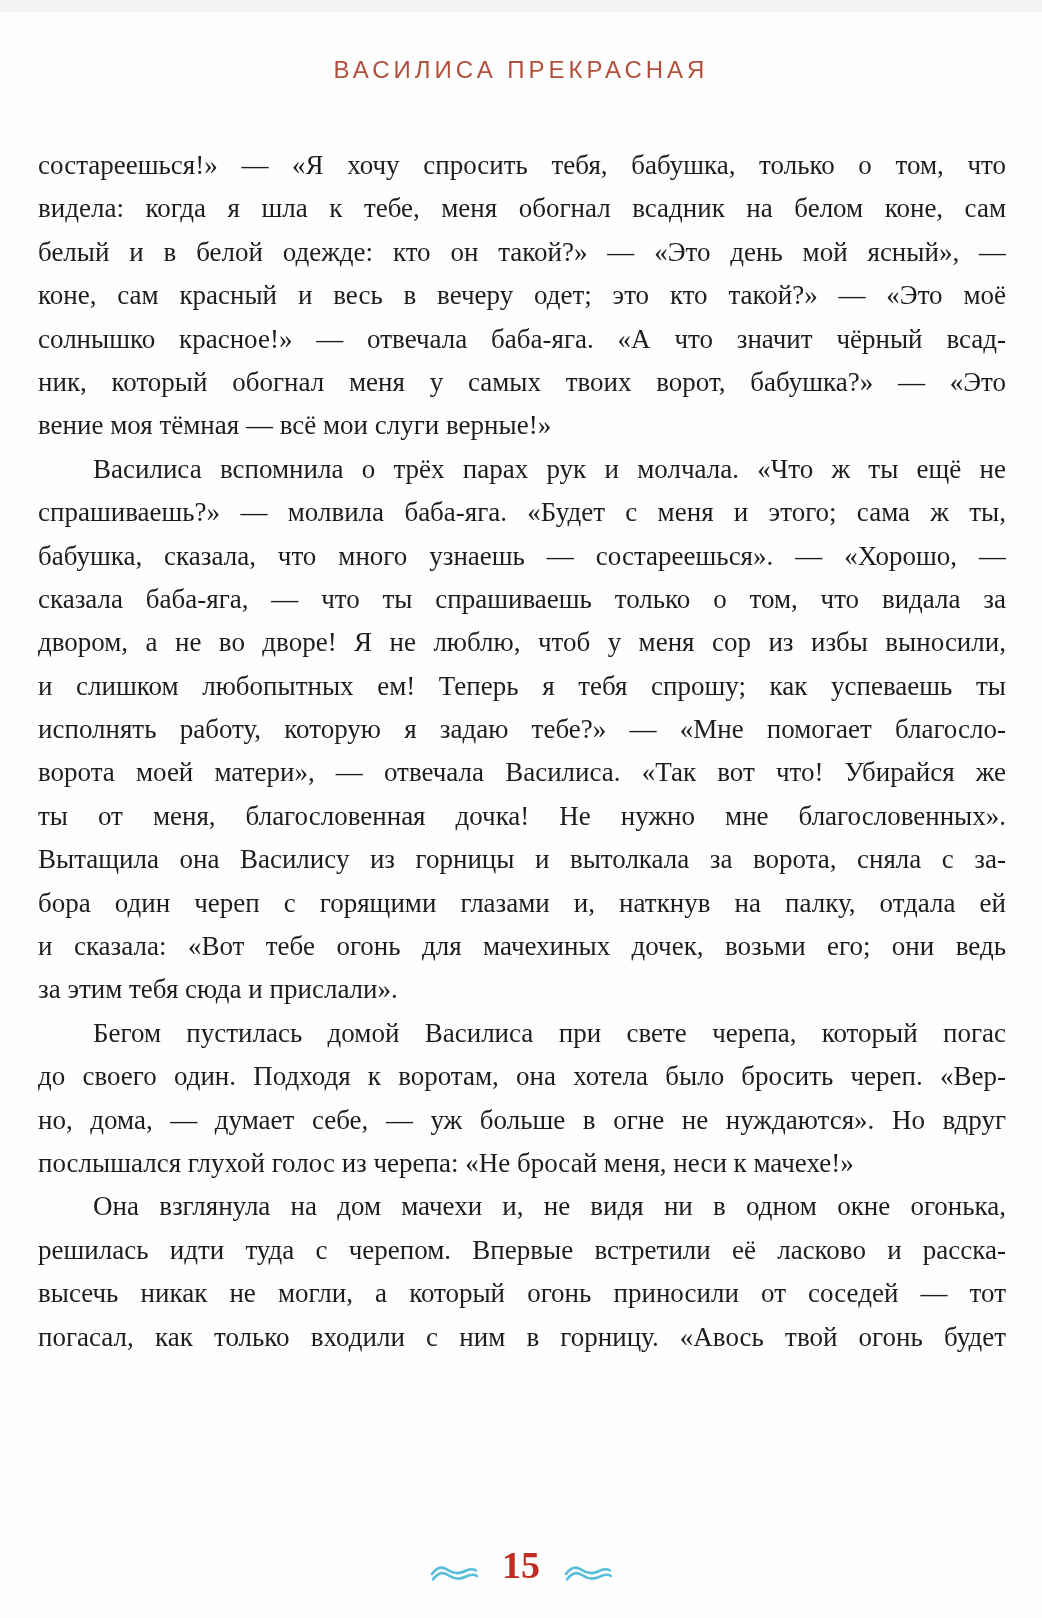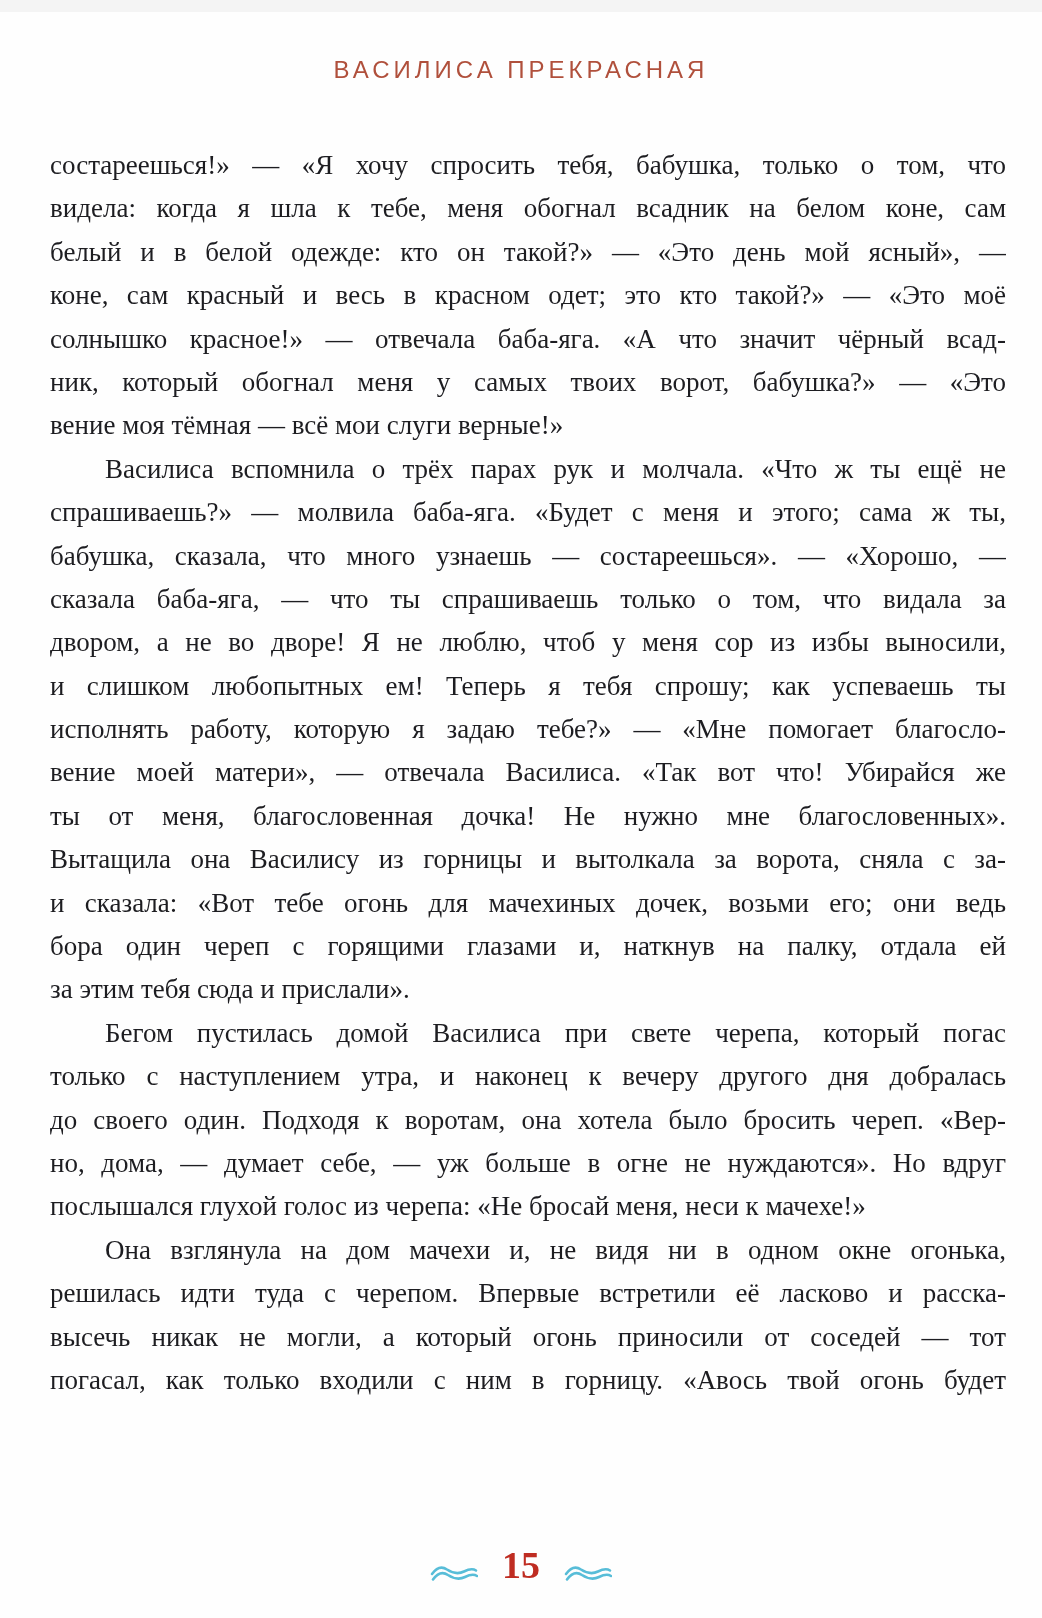--- a/index.html
+++ b/index.html
@@ -27,21 +27,21 @@
     text-align:center;
     font-family:"Liberation Sans","DejaVu Sans",sans-serif;
     font-size:24px;
     font-weight:400;
     letter-spacing:4px;
     color:var(--title-color);
   }
   .text-block{
     position:absolute;
     top:132px;
-    left:50px;
+    left:38px;
     right:36px;
     font-family:"Liberation Serif","DejaVu Serif",serif;
     font-size:27px;
     line-height:43.4px;
     color:var(--body-color);
   }
   .line{
     height:43.4px;
     overflow:hidden;
     text-align:justify;
@@ -77,43 +77,42 @@
 
 <div class="page">
 
   <div class="chapter-title">ВАСИЛИСА ПРЕКРАСНАЯ</div>
 
   <div class="text-block">
       <div class="para">
         <div class="line">состареешься!» — «Я хочу спросить тебя, бабушка, только о том, что</div>
         <div class="line">видела: когда я шла к тебе, меня обогнал всадник на белом коне, сам</div>
         <div class="line">белый и в белой одежде: кто он такой?» — «Это день мой ясный», —</div>
-        <div class="line">коне, сам красный и весь в красном одет; это кто такой?» — «Это моё</div>
+        <div class="line">коне, сам красный и весь в вечеру одет; это кто такой?» — «Это моё</div>
         <div class="line">солнышко красное!» — отвечала баба-яга. «А что значит чёрный всад-</div>
         <div class="line">ник, который обогнал меня у самых твоих ворот, бабушка?» — «Это</div>
         <div class="line last">вение моя тёмная — всё мои слуги верные!»</div>
       </div>
       <div class="para indent">
         <div class="line">Василиса вспомнила о трёх парах рук и молчала. «Что ж ты ещё не</div>
         <div class="line">спрашиваешь?» — молвила баба-яга. «Будет с меня и этого; сама ж ты,</div>
         <div class="line">бабушка, сказала, что много узнаешь — состареешься». — «Хорошо, —</div>
         <div class="line">сказала баба-яга, — что ты спрашиваешь только о том, что видала за</div>
         <div class="line">двором, а не во дворе! Я не люблю, чтоб у меня сор из избы выносили,</div>
         <div class="line">и слишком любопытных ем! Теперь я тебя спрошу; как успеваешь ты</div>
         <div class="line">исполнять работу, которую я задаю тебе?» — «Мне помогает благосло-</div>
-        <div class="line">вение моей матери», — отвечала Василиса. «Так вот что! Убирайся же</div>
+        <div class="line">ворота моей матери», — отвечала Василиса. «Так вот что! Убирайся же</div>
         <div class="line">ты от меня, благословенная дочка! Не нужно мне благословенных».</div>
         <div class="line">Вытащила она Василису из горницы и вытолкала за ворота, сняла с за-</div>
+        <div class="line">бора один череп с горящими глазами и, наткнув на палку, отдала ей</div>
         <div class="line">и сказала: «Вот тебе огонь для мачехиных дочек, возьми его; они ведь</div>
-        <div class="line">бора один череп с горящими глазами и, наткнув на палку, отдала ей</div>
         <div class="line last">за этим тебя сюда и прислали».</div>
       </div>
       <div class="para indent">
         <div class="line">Бегом пустилась домой Василиса при свете черепа, который погас</div>
-        <div class="line">только с наступлением утра, и наконец к вечеру другого дня добралась</div>
         <div class="line">до своего один. Подходя к воротам, она хотела было бросить череп. «Вер-</div>
         <div class="line">но, дома, — думает себе, — уж больше в огне не нуждаются». Но вдруг</div>
         <div class="line last">послышался глухой голос из черепа: «Не бросай меня, неси к мачехе!»</div>
       </div>
       <div class="para indent">
         <div class="line">Она взглянула на дом мачехи и, не видя ни в одном окне огонька,</div>
         <div class="line">решилась идти туда с черепом. Впервые встретили её ласково и расска-</div>
         <div class="line">высечь никак не могли, а который огонь приносили от соседей — тот</div>
         <div class="line">погасал, как только входили с ним в горницу. «Авось твой огонь будет</div>
       </div>

